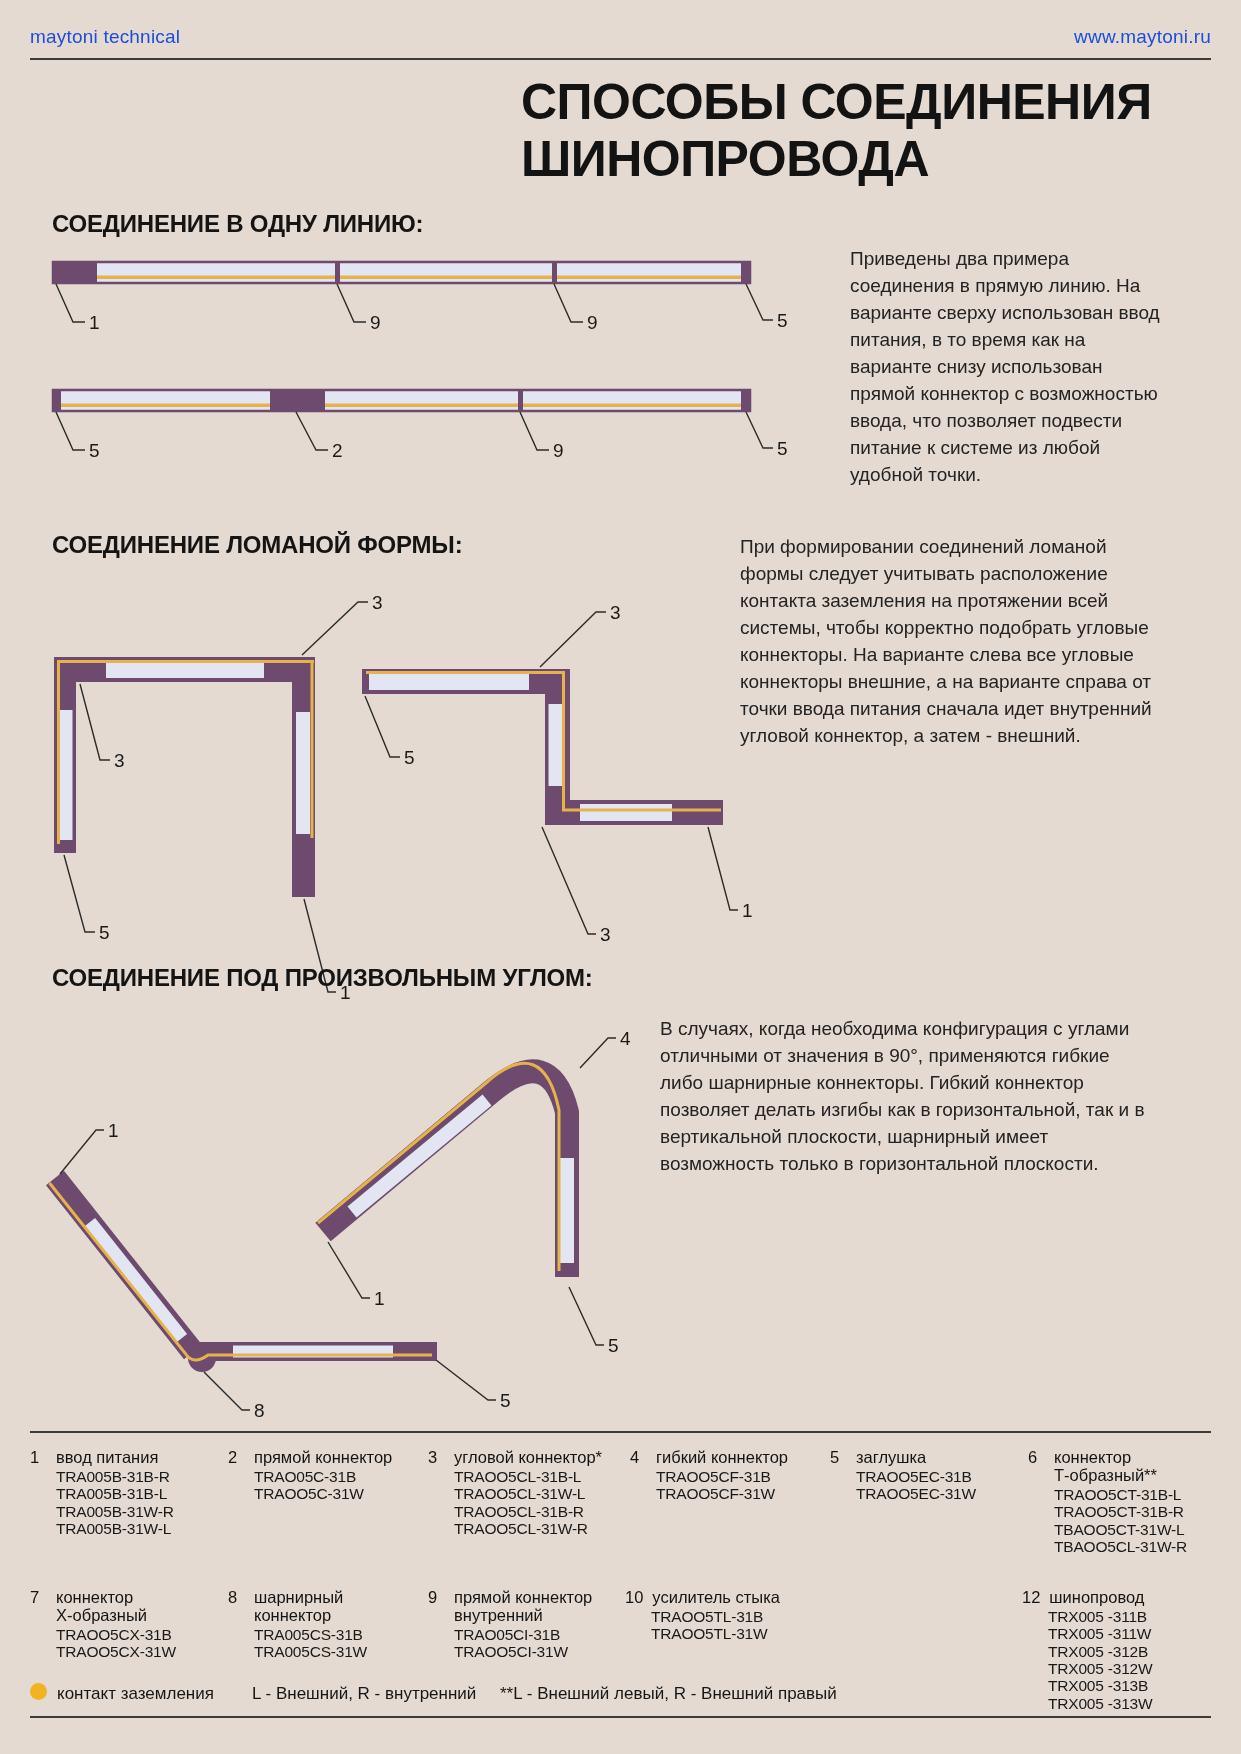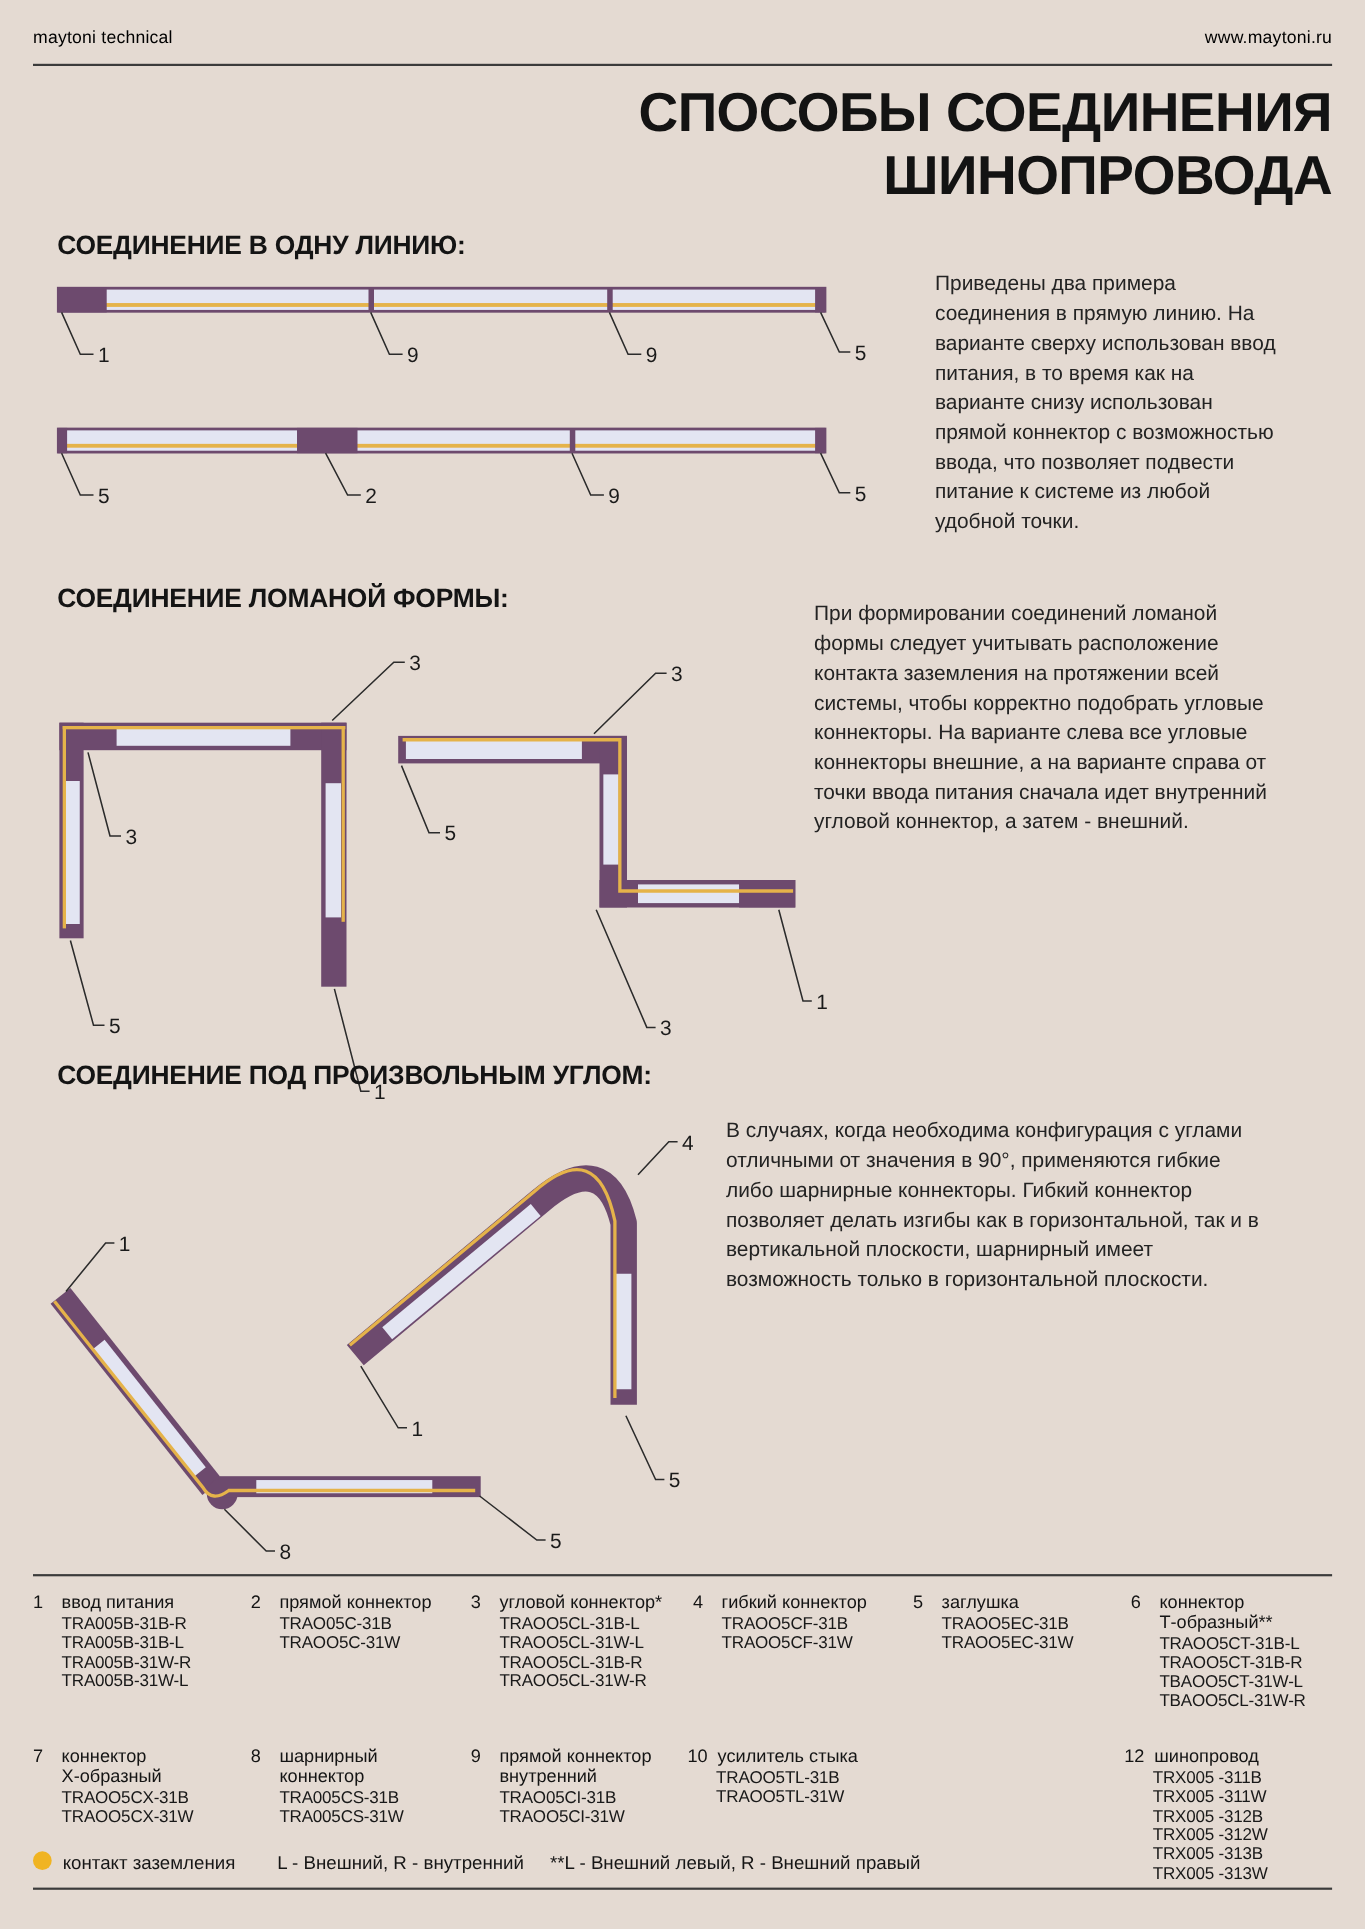--- a/index.html
+++ b/index.html
@@ -2,24 +2,24 @@
 <html><head>
 <meta charset="utf-8">
 <style>
   html,body{margin:0;padding:0;background:#cfc6bf;}
   .page{
     position:relative;width:1241px;height:1754px;margin:0 auto;
     background:#e4dad2;overflow:hidden;
     font-family:"Liberation Sans", sans-serif;color:#1b1b1b;
   }
   .abs{position:absolute;}
-  .hdr-text{font-size:16px;letter-spacing:0.2px;color:#000000;}
+  .hdr-text{font-size:19px;letter-spacing:0.2px;color:#1d4ed8;}
   .rule{position:absolute;left:30px;right:30px;height:2px;background:#3b3b3b;}
   .title{
-    position:absolute;top:74px;right:30px;width:690px;text-align:right;
+    position:absolute;top:74px;right:30px;width:690px;
     font-size:50px;line-height:1.13;font-weight:600;letter-spacing:-0.5px;color:#131313;
   }
   h2.sec{
     position:absolute;margin:0;font-size:24px;font-weight:700;
     letter-spacing:-0.2px;color:#141414;white-space:nowrap;
   }
   .para{
     position:absolute;font-size:19px;line-height:1.42;color:#232323;
     white-space:pre-line;
   }
@@ -133,21 +133,21 @@
       <text x="570" y="47">3</text>
       <path class="ldr" d="M325,124 L350,185 H360"></path>
       <text x="364" y="192">5</text>
       <path class="ldr" d="M502,255 L548,362 H556"></path>
       <text x="560" y="369">3</text>
       <path class="ldr" d="M668,255 L690,338 H698"></path>
       <text x="702" y="345">1</text>
     </g>
   </svg>
 
-  <div class="para" style="left:740px;top:546px;width:500px">При формировании соединений ломаной
+  <div class="para" style="left:740px;top:534px;width:500px">При формировании соединений ломаной
 формы следует учитывать расположение
 контакта заземления на протяжении всей
 системы, чтобы корректно подобрать угловые
 коннекторы. На варианте слева все угловые
 коннекторы внешние, а на варианте справа от
 точки ввода питания сначала идет внутренний
 угловой коннектор, а затем - внешний.</div>
 
   <h2 class="sec" style="left:52px;top:964px">СОЕДИНЕНИЕ ПОД ПРОИЗВОЛЬНЫМ УГЛОМ:</h2>
 

